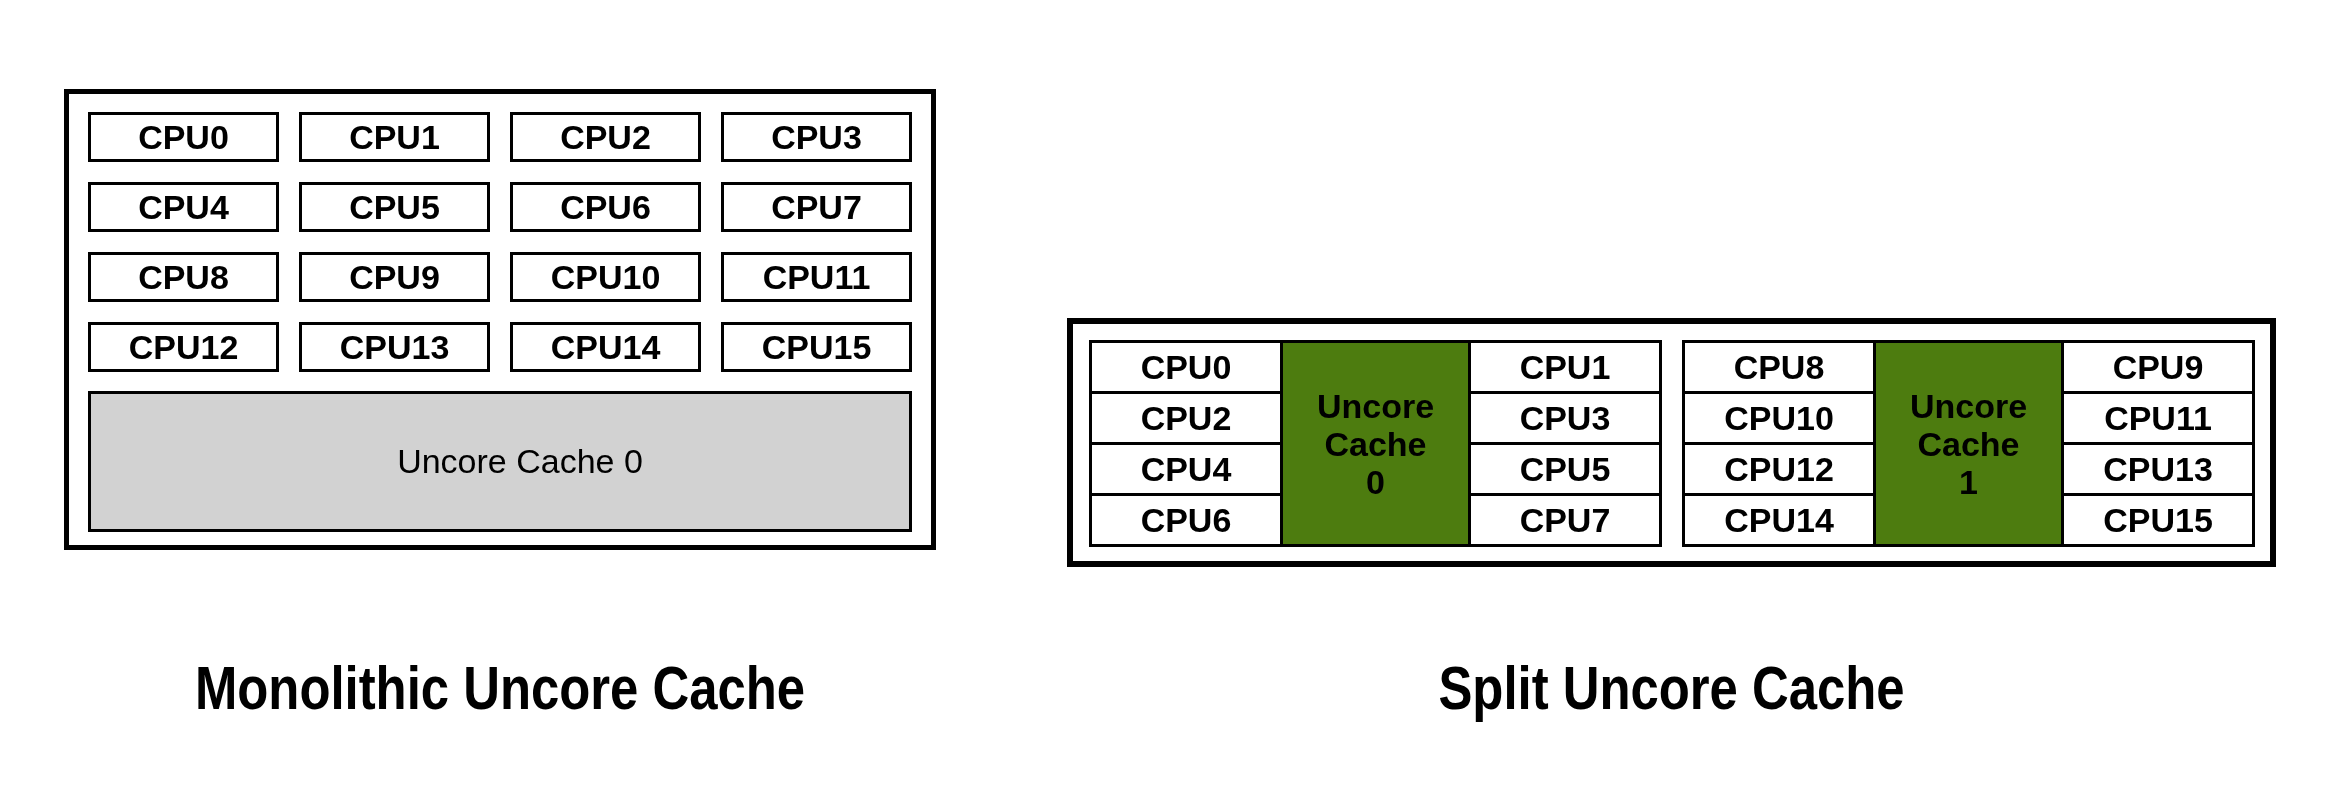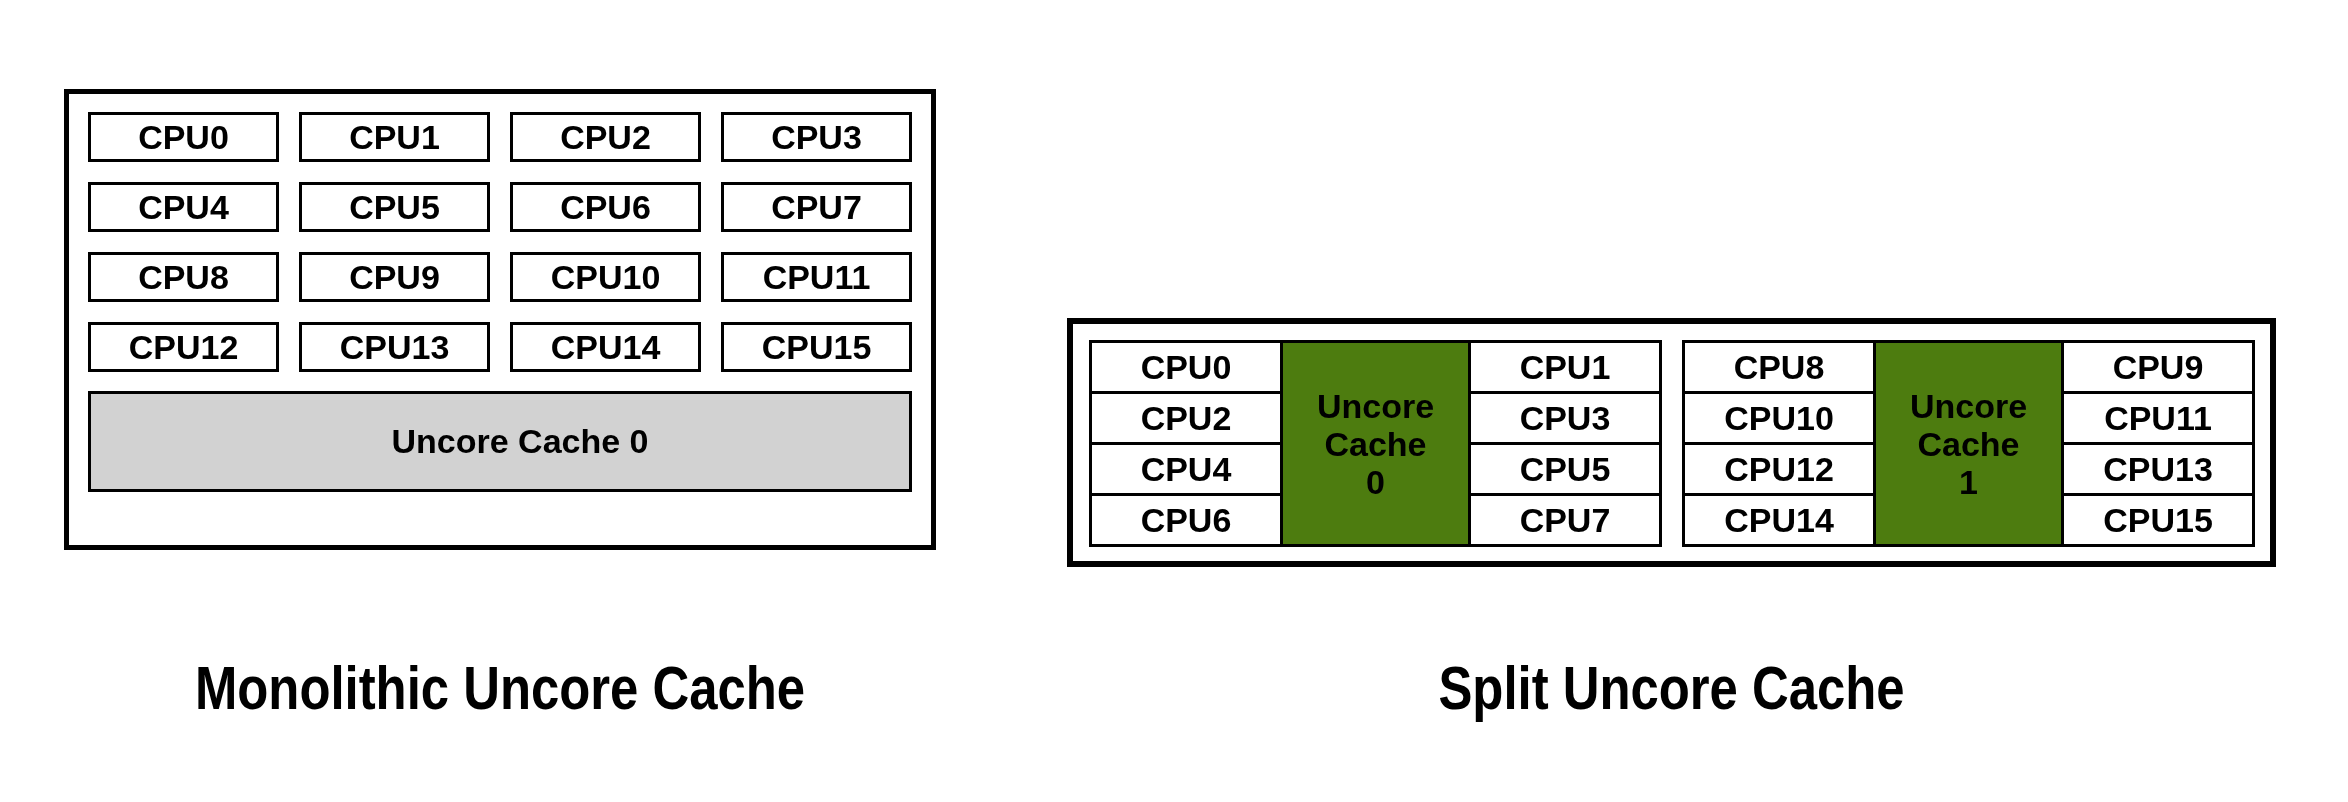--- a/index.html
+++ b/index.html
@@ -28,25 +28,25 @@
   }
   .cpu-box {
     height: 50px;
     border: 3px solid #000;
     background: #ffffff;
     display: flex; align-items: center; justify-content: center;
     font-weight: bold; font-size: 34px; line-height: 1;
     white-space: nowrap;
   }
   .mono-cache {
-    margin-top: 19px; height: 101px;
+    margin-top: 19px; height: 141px;
     border: 3px solid #000;
     background: #d2d2d2;
     display: flex; align-items: center; justify-content: center;
-    font-weight: bold; font-size: 34px; padding-left: 40px;
+    font-weight: normal; font-size: 34px; padding-left: 40px;
   }
 
   
   .split-panel {
     position: absolute; left: 1067px; top: 318px;
     width: 1209px; height: 249px;
     border: 6px solid #000;
     background: #ffffff;
     padding: 16px 0 0 16px;
     display: flex; gap: 20px;

